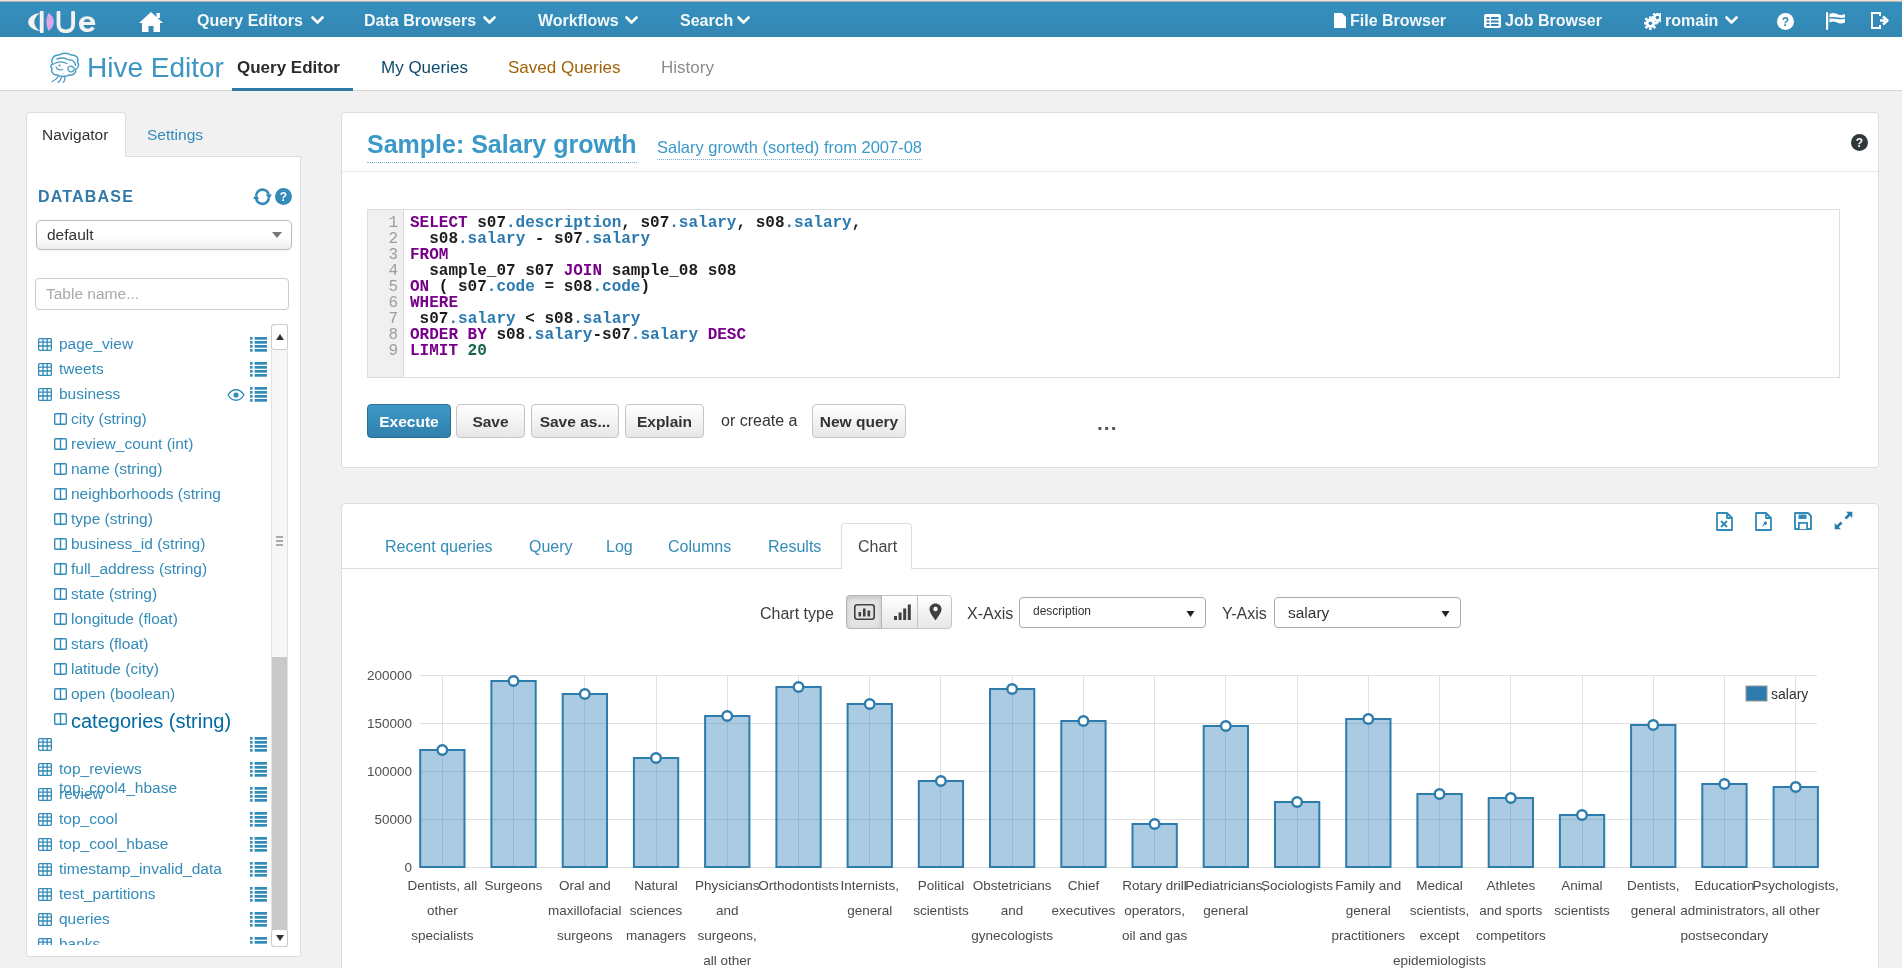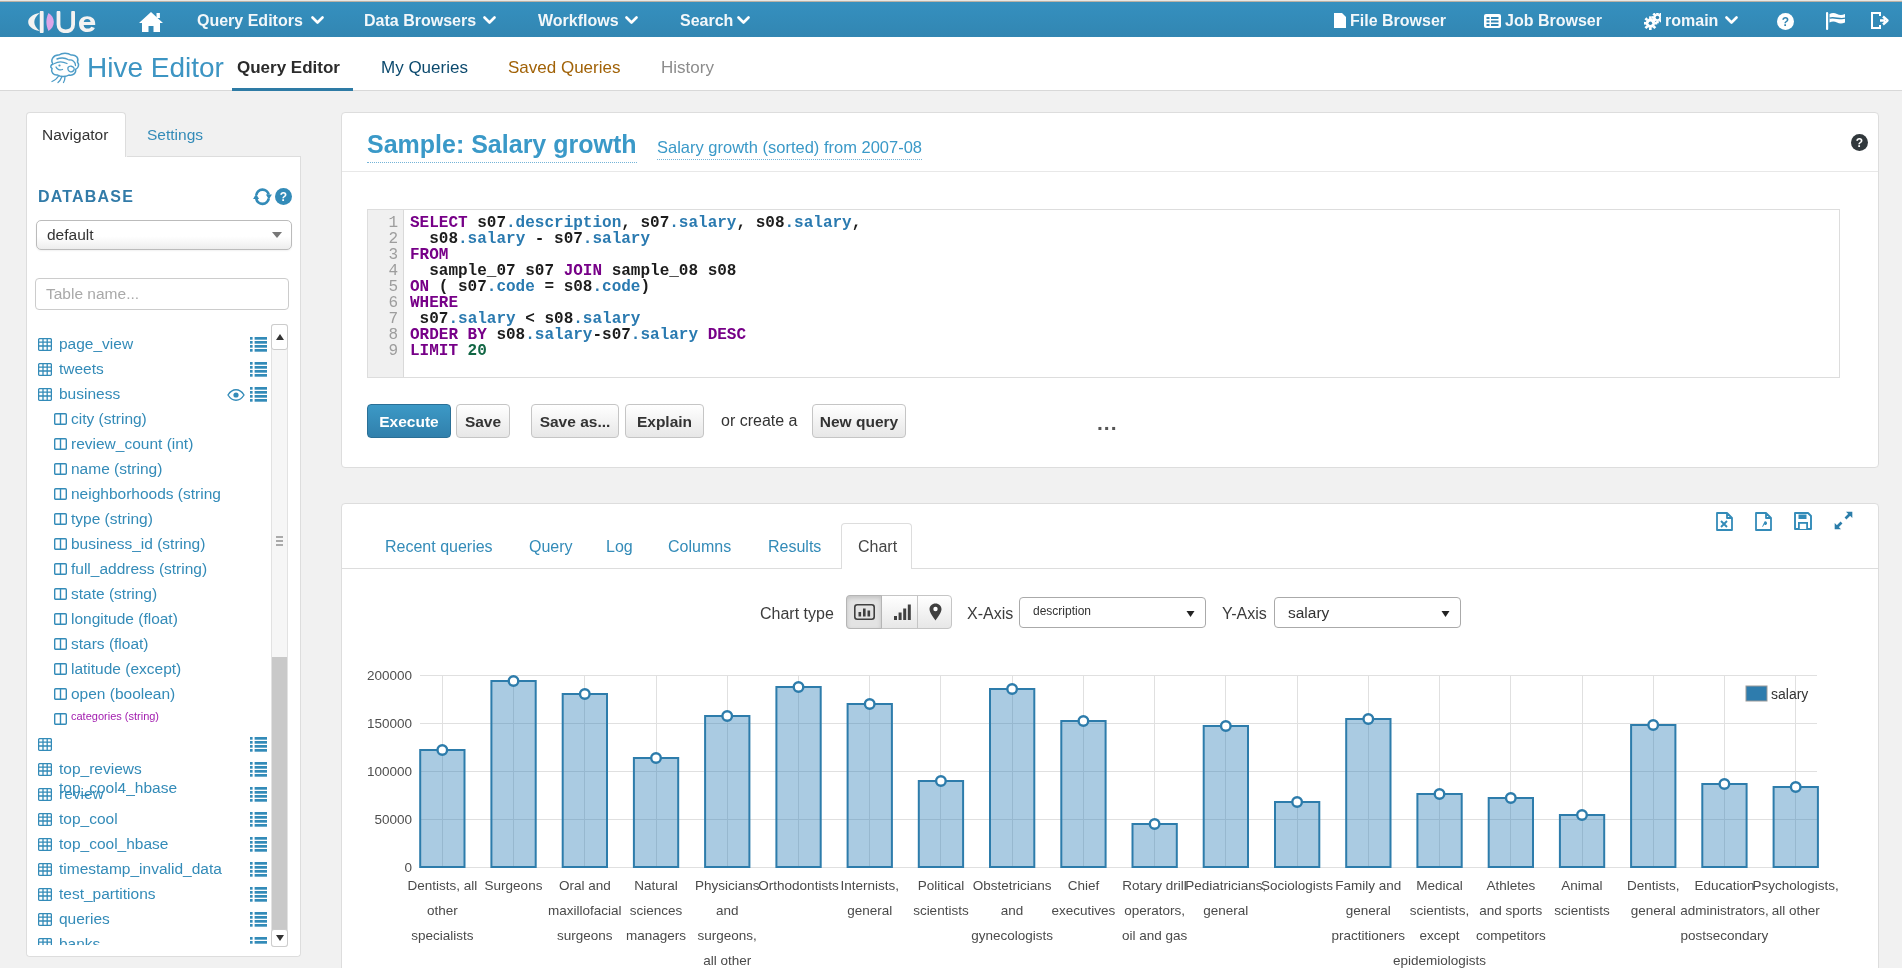--- a/index.html
+++ b/index.html
@@ -235,31 +235,31 @@
 <div class="abs" style="left:71px;top:610px;font-size:15.5px;color:#338bb8;white-space:nowrap">longitude (float)</div>
 <svg class="abs" style="left:54px;top:638px" width="13" height="12" viewBox="0 0 13 12">
     <rect x="0.7" y="0.7" width="11.6" height="10.6" rx="1" fill="none" stroke="#338bb8" stroke-width="1.4"></rect>
     <path d="M6.5,0.7 L6.5,11.3" stroke="#338bb8" stroke-width="1.4"></path>
   </svg>
 <div class="abs" style="left:71px;top:635px;font-size:15.5px;color:#338bb8;white-space:nowrap">stars (float)</div>
 <svg class="abs" style="left:54px;top:663px" width="13" height="12" viewBox="0 0 13 12">
     <rect x="0.7" y="0.7" width="11.6" height="10.6" rx="1" fill="none" stroke="#338bb8" stroke-width="1.4"></rect>
     <path d="M6.5,0.7 L6.5,11.3" stroke="#338bb8" stroke-width="1.4"></path>
   </svg>
-<div class="abs" style="left:71px;top:660px;font-size:15.5px;color:#338bb8;white-space:nowrap">latitude (except)</div>
+<div class="abs" style="left:71px;top:660px;font-size:15.5px;color:#338bb8;white-space:nowrap">latitude (city)</div>
 <svg class="abs" style="left:54px;top:688px" width="13" height="12" viewBox="0 0 13 12">
     <rect x="0.7" y="0.7" width="11.6" height="10.6" rx="1" fill="none" stroke="#338bb8" stroke-width="1.4"></rect>
     <path d="M6.5,0.7 L6.5,11.3" stroke="#338bb8" stroke-width="1.4"></path>
   </svg>
 <div class="abs" style="left:71px;top:685px;font-size:15.5px;color:#338bb8;white-space:nowrap">open (boolean)</div>
 <svg class="abs" style="left:54px;top:713px" width="13" height="12" viewBox="0 0 13 12">
     <rect x="0.7" y="0.7" width="11.6" height="10.6" rx="1" fill="none" stroke="#338bb8" stroke-width="1.4"></rect>
     <path d="M6.5,0.7 L6.5,11.3" stroke="#338bb8" stroke-width="1.4"></path>
   </svg>
-<div class="abs" style="left:71px;top:710px;font-size:11px;color:#a21caf;white-space:nowrap">categories (string)</div>
+<div class="abs" style="left:71px;top:710px;font-size:20px;color:#0369a1;white-space:nowrap">categories (string)</div>
 <svg class="abs" style="left:38px;top:738px" width="14" height="13" viewBox="0 0 14 13">
     <rect x="0.6" y="0.6" width="12.8" height="11.8" rx="1.2" fill="none" stroke="#338bb8" stroke-width="1.3"></rect>
     <path d="M0.6,4.2 L13.4,4.2 M0.6,8 L13.4,8 M5,0.6 L5,12.4 M9.2,0.6 L9.2,12.4" stroke="#338bb8" stroke-width="1.3"></path>
   </svg>
 <div class="abs" style="left:59px;top:779px;font-size:15.5px;color:#338bb8;white-space:nowrap">top_cool4_hbase</div>
 <svg class="abs" style="left:250px;top:737px" width="17" height="15" viewBox="0 0 17 15">
     <rect x="0" y="0" width="2.6" height="2.7" fill="#338bb8"></rect>
     <rect x="4.6" y="0" width="12.4" height="2.7" fill="#338bb8"></rect>
     <rect x="0" y="4" width="2.6" height="2.7" fill="#338bb8"></rect>
     <rect x="4.6" y="4" width="12.4" height="2.7" fill="#338bb8"></rect>
@@ -428,21 +428,21 @@
     <div style="height:16px;white-space:pre">&nbsp;&nbsp;<b style="color:#1c1c1c">s08</b><b style="color:#2a7ab0">.salary</b><b style="color:#1c1c1c"> - s07</b><b style="color:#2a7ab0">.salary</b></div>
     <div style="height:16px;white-space:pre"><b style="color:#708">FROM</b></div>
     <div style="height:16px;white-space:pre">&nbsp;&nbsp;<b style="color:#1c1c1c">sample_07 s07 </b><b style="color:#708">JOIN</b><b style="color:#1c1c1c"> sample_08 s08</b></div>
     <div style="height:16px;white-space:pre"><b style="color:#708">ON</b><b style="color:#1c1c1c"> ( s07</b><b style="color:#2a7ab0">.code</b><b style="color:#1c1c1c"> = s08</b><b style="color:#2a7ab0">.code</b><b style="color:#1c1c1c">)</b></div>
     <div style="height:16px;white-space:pre"><b style="color:#708">WHERE</b></div>
     <div style="height:16px;white-space:pre">&nbsp;<b style="color:#1c1c1c">s07</b><b style="color:#2a7ab0">.salary</b><b style="color:#1c1c1c"> &lt; s08</b><b style="color:#2a7ab0">.salary</b></div>
     <div style="height:16px;white-space:pre"><b style="color:#708">ORDER BY</b><b style="color:#1c1c1c"> s08</b><b style="color:#2a7ab0">.salary</b><b style="color:#1c1c1c">-s07</b><b style="color:#2a7ab0">.salary </b><b style="color:#708">DESC</b></div>
     <div style="height:16px;white-space:pre"><b style="color:#708">LIMIT</b><b style="color:#164"> 20</b></div>
   </div>
 <div class="abs" style="left:367px;top:404px;width:84px;height:34px;line-height:33px;background:linear-gradient(#3c99c6,#3180ac);border:1px solid #2a6f96;border-radius:4px;color:#fff;font-weight:bold;font-size:15.5px;text-align:center">Execute</div>
-<div class="abs" style="left:456px;top:404px;width:54px;height:34px;line-height:33px;background:linear-gradient(#ffffff,#e7e7e7);border:1px solid #c5c5c5;border-radius:4px;color:#333;font-weight:bold;font-size:15.5px;text-align:center">Save</div>
+<div class="abs" style="left:456px;top:404px;width:69px;height:34px;line-height:33px;background:linear-gradient(#ffffff,#e7e7e7);border:1px solid #c5c5c5;border-radius:4px;color:#333;font-weight:bold;font-size:15.5px;text-align:center">Save</div>
 <div class="abs" style="left:531px;top:404px;width:88px;height:34px;line-height:33px;background:linear-gradient(#ffffff,#e7e7e7);border:1px solid #c5c5c5;border-radius:4px;color:#333;font-weight:bold;font-size:15.5px;text-align:center">Save as...</div>
 <div class="abs" style="left:625px;top:404px;width:79px;height:34px;line-height:33px;background:linear-gradient(#ffffff,#e7e7e7);border:1px solid #c5c5c5;border-radius:4px;color:#333;font-weight:bold;font-size:15.5px;text-align:center">Explain</div>
 <div class="abs" style="left:721px;top:412px;font-size:16px;color:#333">or create a</div>
 <div class="abs" style="left:812px;top:404px;width:94px;height:34px;line-height:33px;background:linear-gradient(#ffffff,#e7e7e7);border:1px solid #c5c5c5;border-radius:4px;color:#333;font-weight:bold;font-size:15.5px;text-align:center">New query</div>
 <div class="abs" style="left:1097px;top:411px;font-size:21px;font-weight:bold;color:#555;letter-spacing:1px">...</div>
 <div class="abs" style="left:341px;top:503px;width:1538px;height:476px;background:#fff;border:1px solid #ddd;border-radius:4px 4px 0 0"></div>
 <svg class="abs" style="left:1716px;top:512px" width="17" height="19" viewBox="0 0 17 19">
 <path d="M1,1 L11,1 L16,6 L16,18 L1,18 Z M11,1 L11,6 L16,6" fill="none" stroke="#338bb8" stroke-width="1.8" stroke-linejoin="round"></path>
 <path d="M5,9 L11,15 M11,9 L5,15" stroke="#338bb8" stroke-width="1.9"></path>
 </svg>

